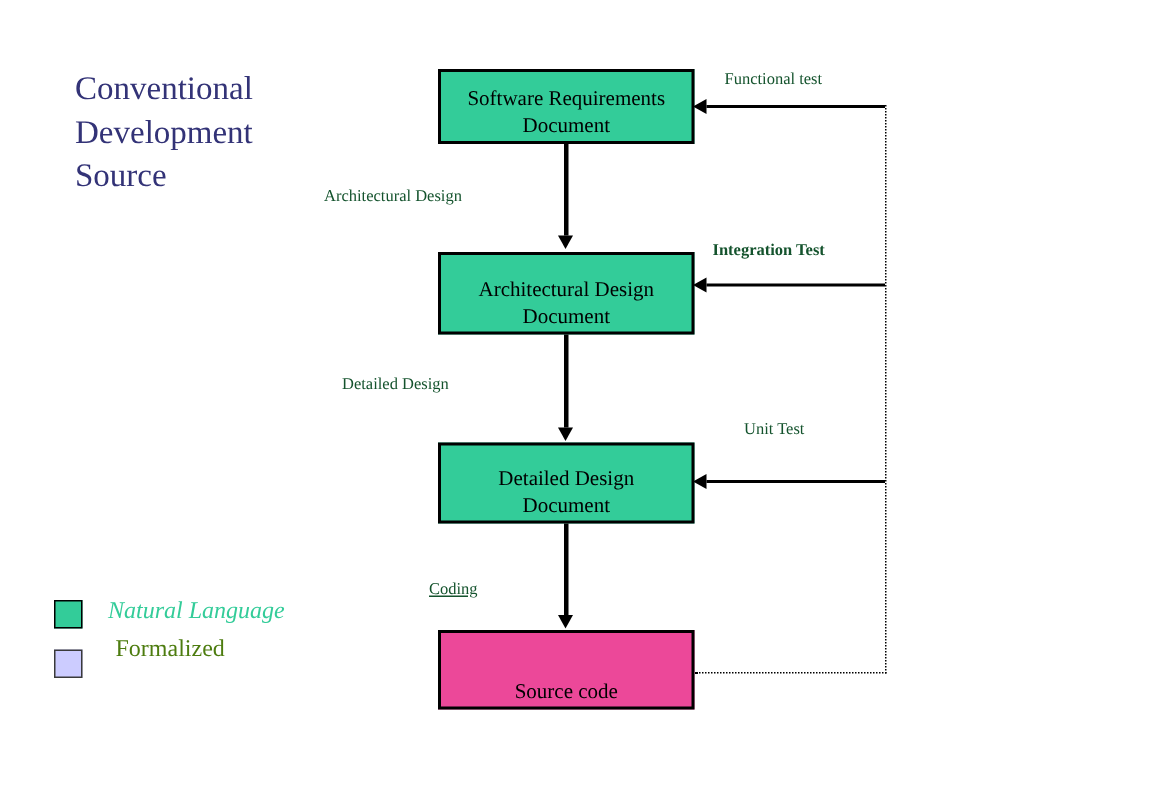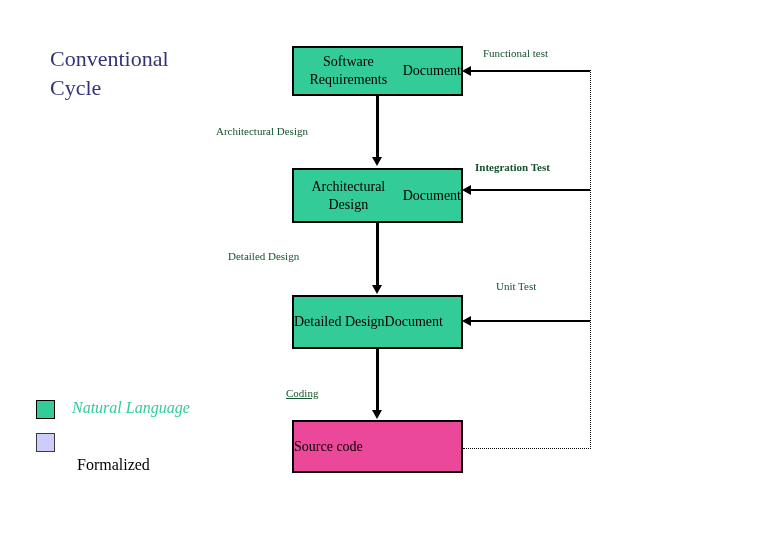--- a/index.html
+++ b/index.html
@@ -27,22 +27,23 @@
     white-space: nowrap;
   }
   
   .flow-box {
     position: absolute;
     left: 292px;
     width: 171px;
     border: 2px solid #000000;
     box-sizing: border-box;
     display: flex;
+    flex-direction: column;
     align-items: center;
-    justify-content: flex-start;
+    justify-content: flex-end;
     text-align: center;
     font-size: 14px;
     line-height: 18px;
   }
   .box-green { background: #33cc99; }
   .box-lavender { background: #ec4899; font-family: Liberation Serif, serif; }
   #box-srd { top: 46px;  height: 50px; }
   #box-add { top: 168px; height: 55px; }
   #box-ddd { top: 295px; height: 54px; }
   #box-src { top: 420px; height: 53px; }
@@ -137,30 +138,31 @@
     top: 433px;
     background: #ccccff;
     border: 1px solid #3a3a3a;
   }
   .legend-label {
     position: absolute;
     font-size: 16px;
     white-space: nowrap;
   }
   #legend-label-natural { left: 72px; top: 399px; color: #33cc99; font-style: italic; }
-  #legend-label-formal  { left: 77px; top: 456px; color: #000000; }
+  #legend-label-formal  { left: 77px; top: 424px; color: #4d7c0f; }
 </style>
 </head>
 <body>
 
 <div class="slide">
 
   <div class="page-title">
     <div>Conventional</div>
-    <div>Cycle</div>
+    <div>Development</div>
+    <div>Source</div>
   </div>
 
   <div class="flow-box box-green" id="box-srd">
     <div>Software Requirements</div>
     <div>Document</div>
   </div>
   <div class="flow-box box-green" id="box-add">
     <div>Architectural Design</div>
     <div>Document</div>
   </div>

